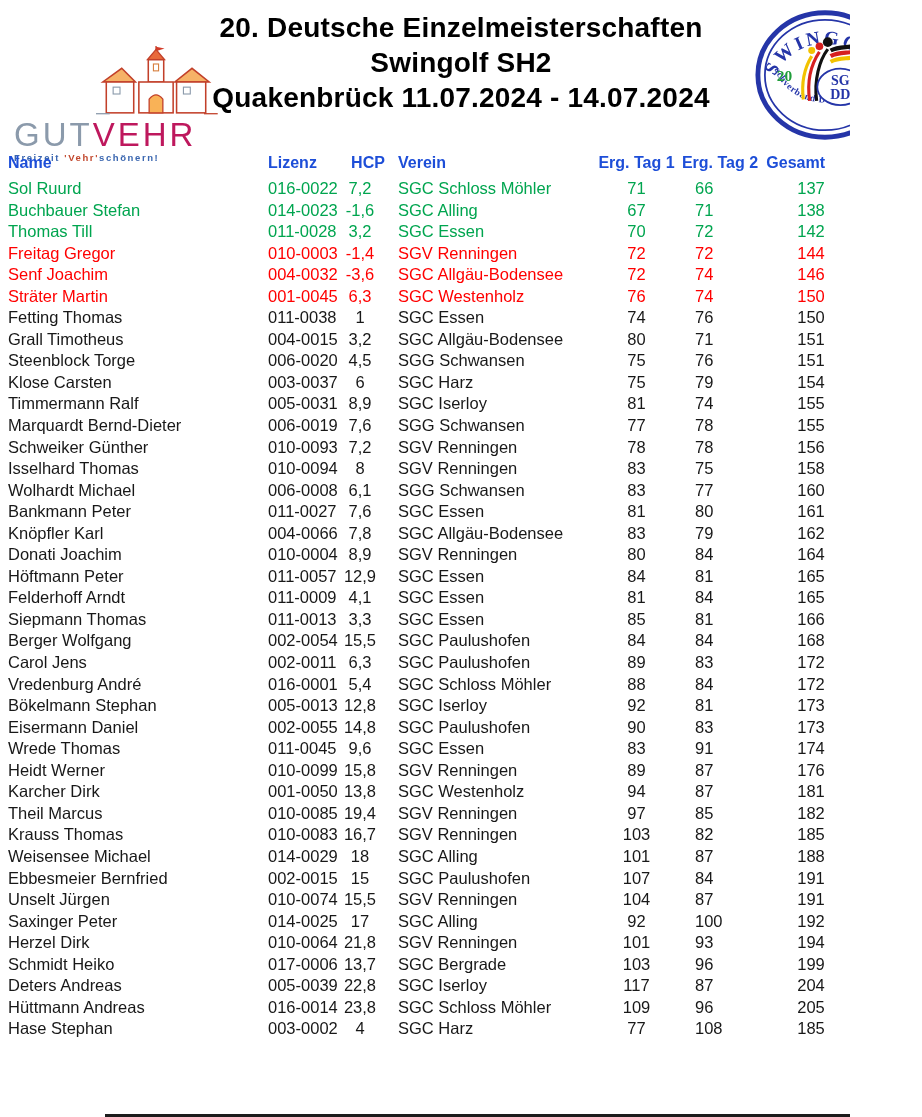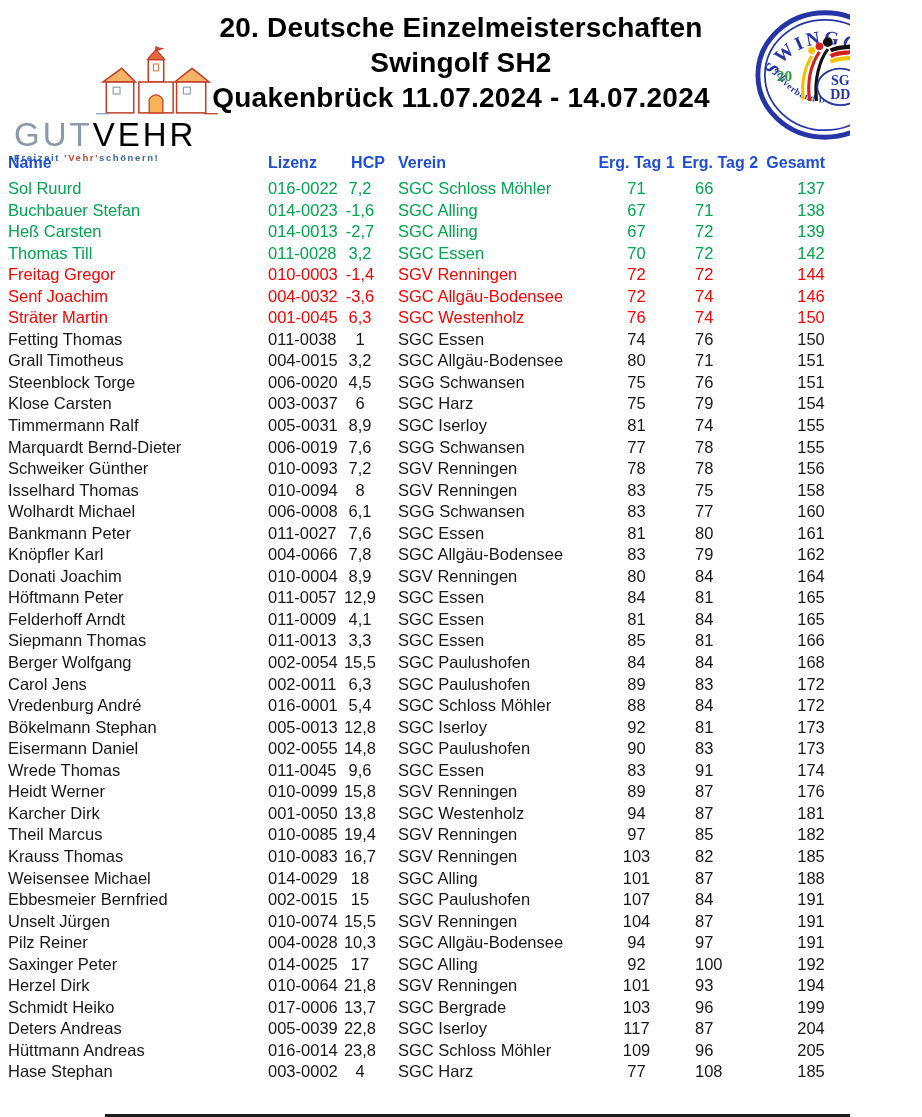--- a/index.html
+++ b/index.html
@@ -16,21 +16,21 @@
     position:absolute; top:10px; left:0; width:922px;
     text-align:center; font-weight:bold; color:#000;
     font-size:28px; line-height:35px; letter-spacing:0.2px;
   }
 
   
   .logo-gutvehr { position:absolute; top:46px; left:14px; width:290px; text-align:left; }
   .gv-building { display:block; margin-left:72px; }
   .gv-wordmark { font-size:33px; letter-spacing:3px; line-height:30px; font-weight:normal; margin-top:2px; }
   .gv-gut  { color:#8b9aab; }
-  .gv-vehr { color:#000000; }
+  .gv-vehr { color:#be185d; }
   .gv-tagline { font-size:9.5px; font-weight:bold; letter-spacing:1.6px; margin-top:2px; }
   .gv-tag-blue { color:#3a66b0; }
   .gv-tag-red  { color:#c2492f; }
 
   
   .logo-swingolf { position:absolute; top:10px; left:755px; width:140px; height:130px; }
 
   
   .results-wrap { position:absolute; top:148px; left:0; }
   table { border-collapse:collapse; table-layout:fixed; width:895px; margin-left:8px; }
@@ -191,30 +191,20 @@
             <td class="d-name">Buchbauer Stefan</td>
             <td class="d-lizenz">014-0023</td>
             <td class="d-hcp">-1,6</td>
             <td class="d-verein">SGC Alling</td>
             <td class="d-t1">67</td>
             <td class="d-t2">71</td>
             <td class="d-ges">138</td>
             <td class="d-platz">2</td>
           </tr>
           <tr class="row-green">
-            <td class="d-name">Heß Carsten</td>
-            <td class="d-lizenz">014-0013</td>
-            <td class="d-hcp">-2,7</td>
-            <td class="d-verein">SGC Alling</td>
-            <td class="d-t1">67</td>
-            <td class="d-t2">72</td>
-            <td class="d-ges">139</td>
-            <td class="d-platz">3</td>
-          </tr>
-          <tr class="row-green">
             <td class="d-name">Thomas Till</td>
             <td class="d-lizenz">011-0028</td>
             <td class="d-hcp">3,2</td>
             <td class="d-verein">SGC Essen</td>
             <td class="d-t1">70</td>
             <td class="d-t2">72</td>
             <td class="d-ges">142</td>
             <td class="d-platz">4</td>
           </tr>
           <tr class="row-red">
@@ -521,30 +511,20 @@
             <td class="d-name">Unselt Jürgen</td>
             <td class="d-lizenz">010-0074</td>
             <td class="d-hcp">15,5</td>
             <td class="d-verein">SGV Renningen</td>
             <td class="d-t1">104</td>
             <td class="d-t2">87</td>
             <td class="d-ges">191</td>
             <td class="d-platz">36</td>
           </tr>
           <tr class="row-black">
-            <td class="d-name">Pilz Reiner</td>
-            <td class="d-lizenz">004-0028</td>
-            <td class="d-hcp">10,3</td>
-            <td class="d-verein">SGC Allgäu-Bodensee</td>
-            <td class="d-t1">94</td>
-            <td class="d-t2">97</td>
-            <td class="d-ges">191</td>
-            <td class="d-platz">36</td>
-          </tr>
-          <tr class="row-black">
             <td class="d-name">Saxinger Peter</td>
             <td class="d-lizenz">014-0025</td>
             <td class="d-hcp">17</td>
             <td class="d-verein">SGC Alling</td>
             <td class="d-t1">92</td>
             <td class="d-t2">100</td>
             <td class="d-ges">192</td>
             <td class="d-platz">39</td>
           </tr>
           <tr class="row-black">

